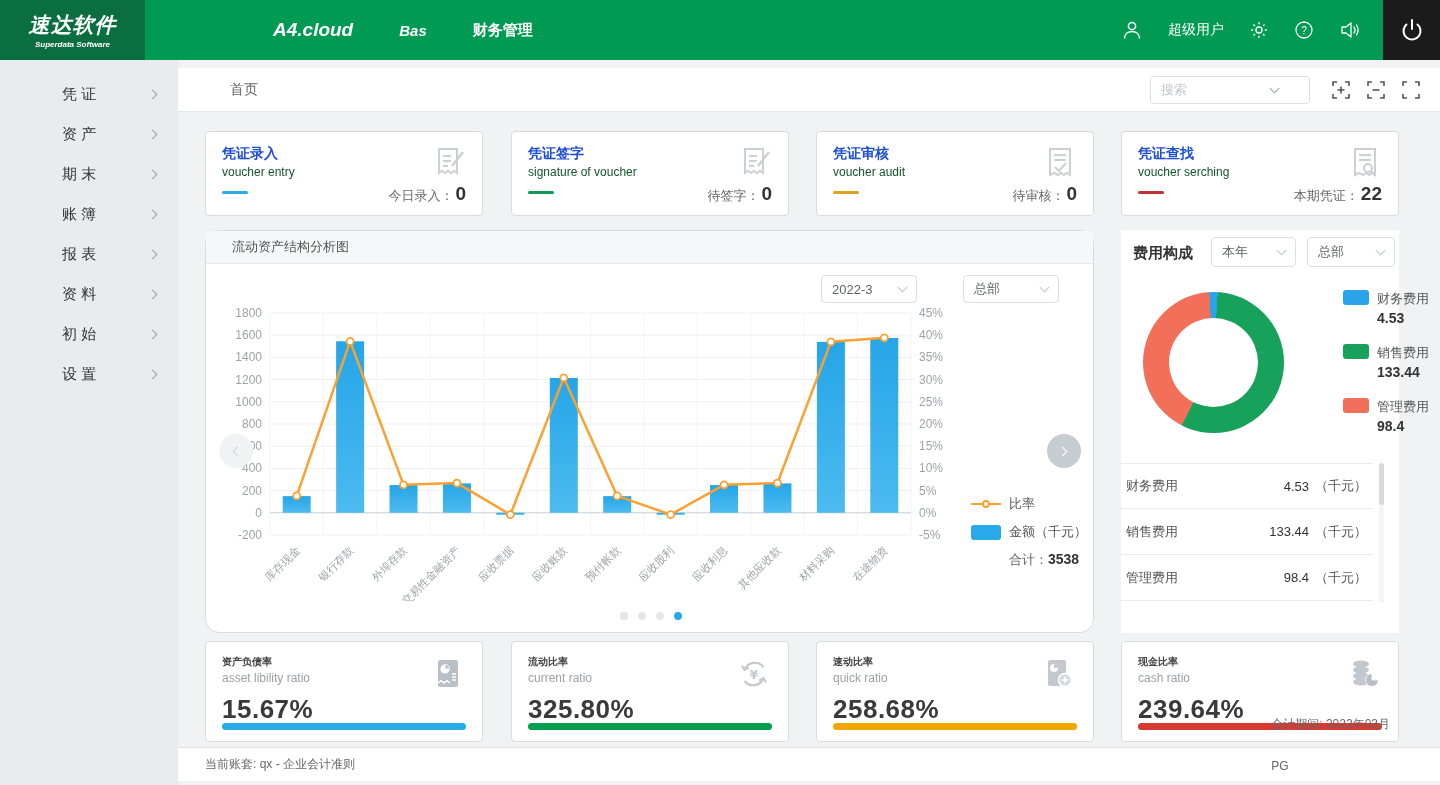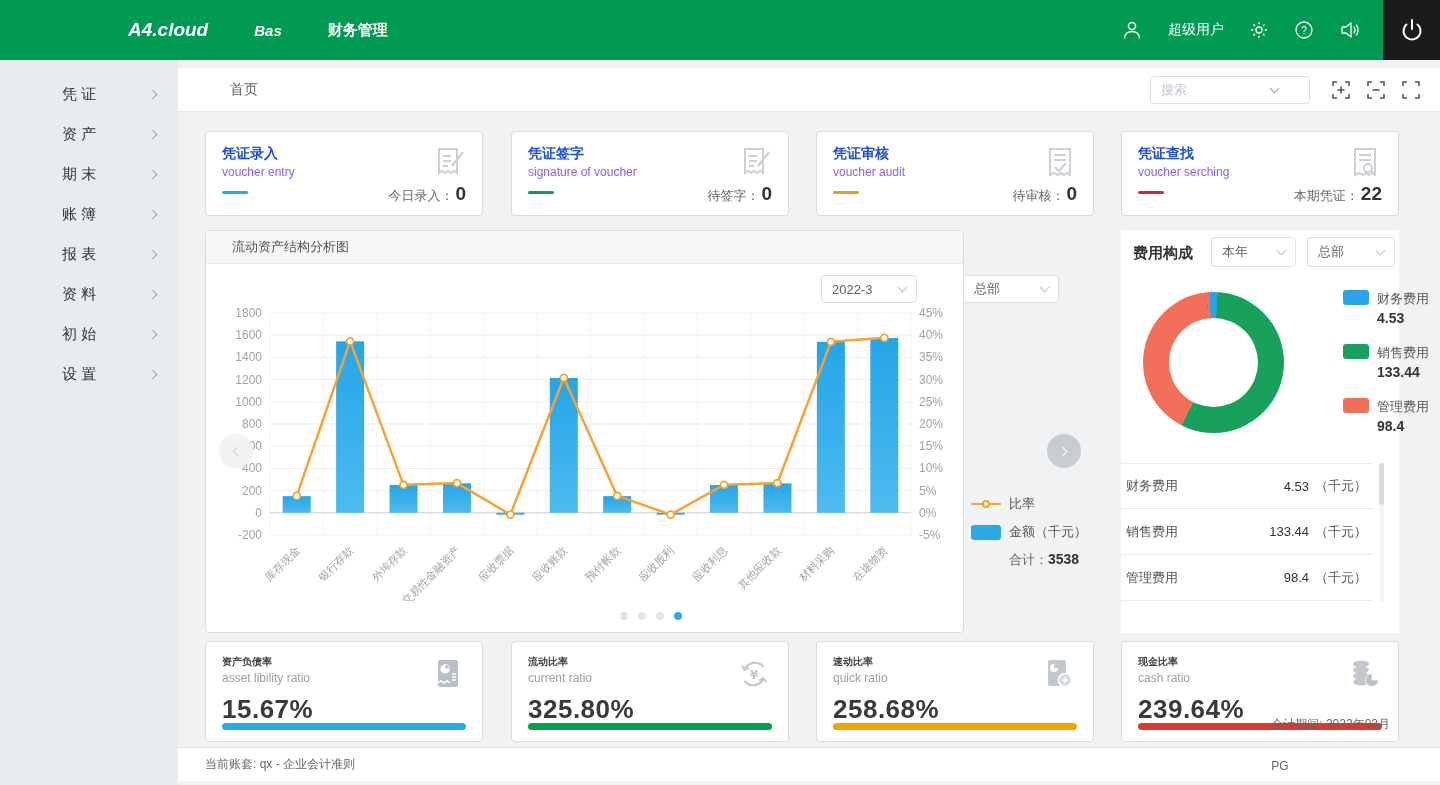--- a/index.html
+++ b/index.html
@@ -41,28 +41,28 @@
     display:flex; align-items:center; padding:0 10px; background:#fff; }
   .searchbox input { border:none; outline:none; width:110px; font-size:13px; color:#666;
     font-family:inherit; background:transparent; }
   .searchbox input::placeholder { color:#c0c4cc; }
   .bracket-icons { display:flex; gap:17px; margin-left:22px; }
   .bracket-icons .hicon { cursor:pointer; }
   
   .card { position:absolute; width:278px; background:#fff; border:1px solid #d9dbdd; border-radius:4px; cursor:pointer; }
   .vcard { top:71px; height:85px; padding:13px 16px; }
   .vcard .ttl { font-size:14px; font-weight:bold; color:#1d4ed8; }
-  .vcard .sub { font-size:12px; color:#8b5cf6; margin-top:2px; }
+  .vcard .sub { font-size:12px; color:#14532d; margin-top:2px; }
   .vcard .dash { width:26px; height:3px; border-radius:2px; margin-top:12px; }
   .vcard .stat { position:absolute; right:16px; bottom:10px; font-size:13px; color:#666; }
   .vcard .stat b { font-size:19px; color:#333; margin-left:2px; }
   .vcard .cicon { position:absolute; right:14px; top:12px; }
   
-  .chart-panel { position:absolute; left:27px; top:170px; width:759px; height:403px;
-    background:#fff; border:1px solid #d9dbdd; border-radius:4px; }
+  .chart-panel { position:absolute; left:27px; top:170px; width:889px; height:403px;
+    background:#fff; border:1px solid #d9dbdd; border-radius:14px; }
   .panel-head { height:33px; background:#f6f7f8; border-bottom:1px solid #e6e8ea;
     display:flex; align-items:center; padding-left:26px; font-size:13px; color:#555; }
   .select { border:1px solid #dcdfe6; border-radius:4px; background:#fff; display:flex;
     align-items:center; padding:0 10px; font-size:13px; color:#606266; cursor:pointer; }
   .select .chev { margin-left:auto; border-color:#c0c4cc; }
   .sel-period { position:absolute; left:615px; top:44px; width:96px; height:28px; }
   .sel-org    { position:absolute; left:757px; top:44px; width:96px; height:28px; }
   #combo-chart { position:absolute; left:14px; top:70px; width:745px; height:300px; }
   .chart-legend { position:absolute; left:765px; top:264px; width:120px; font-size:13px; color:#555; }
   .cl-row { display:flex; align-items:center; margin-bottom:10px; }
@@ -113,20 +113,24 @@
   .footerbar { position:absolute; left:0; top:687px; width:1262px; height:34px; background:#fff;
     border-top:1px solid #dfe2e4; display:flex; align-items:center; padding:0 50px 0 27px;
     font-size:12px; color:#666; }
   .footer-right { margin-left:auto; display:flex; gap:26px;flex-direction:column; }
   svg { display:block; }
 </style>
 </head>
 <body>
 
 <header class="app-header">
+  <div class="logo-block">
+    <div class="logo-title">速达软件</div>
+    <div class="logo-sub">Superdata Software</div>
+  </div>
   <div class="header-nav">
     <span class="product-name">A4.cloud</span>
     <span class="nav-item lat">Bas</span>
     <span class="nav-item">财务管理</span>
   </div>
   <div class="header-right">
     <span class="hicon">
       <svg width="22" height="22" viewBox="0 0 22 22">
           <circle cx="11" cy="7" r="3.6" fill="none" stroke="#fff" stroke-width="1.5"></circle>
           <path d="M3.5 19.5 c0-4.5 3.4-7 7.5-7 s7.5 2.5 7.5 7" fill="none" stroke="#fff" stroke-width="1.5"></path>

